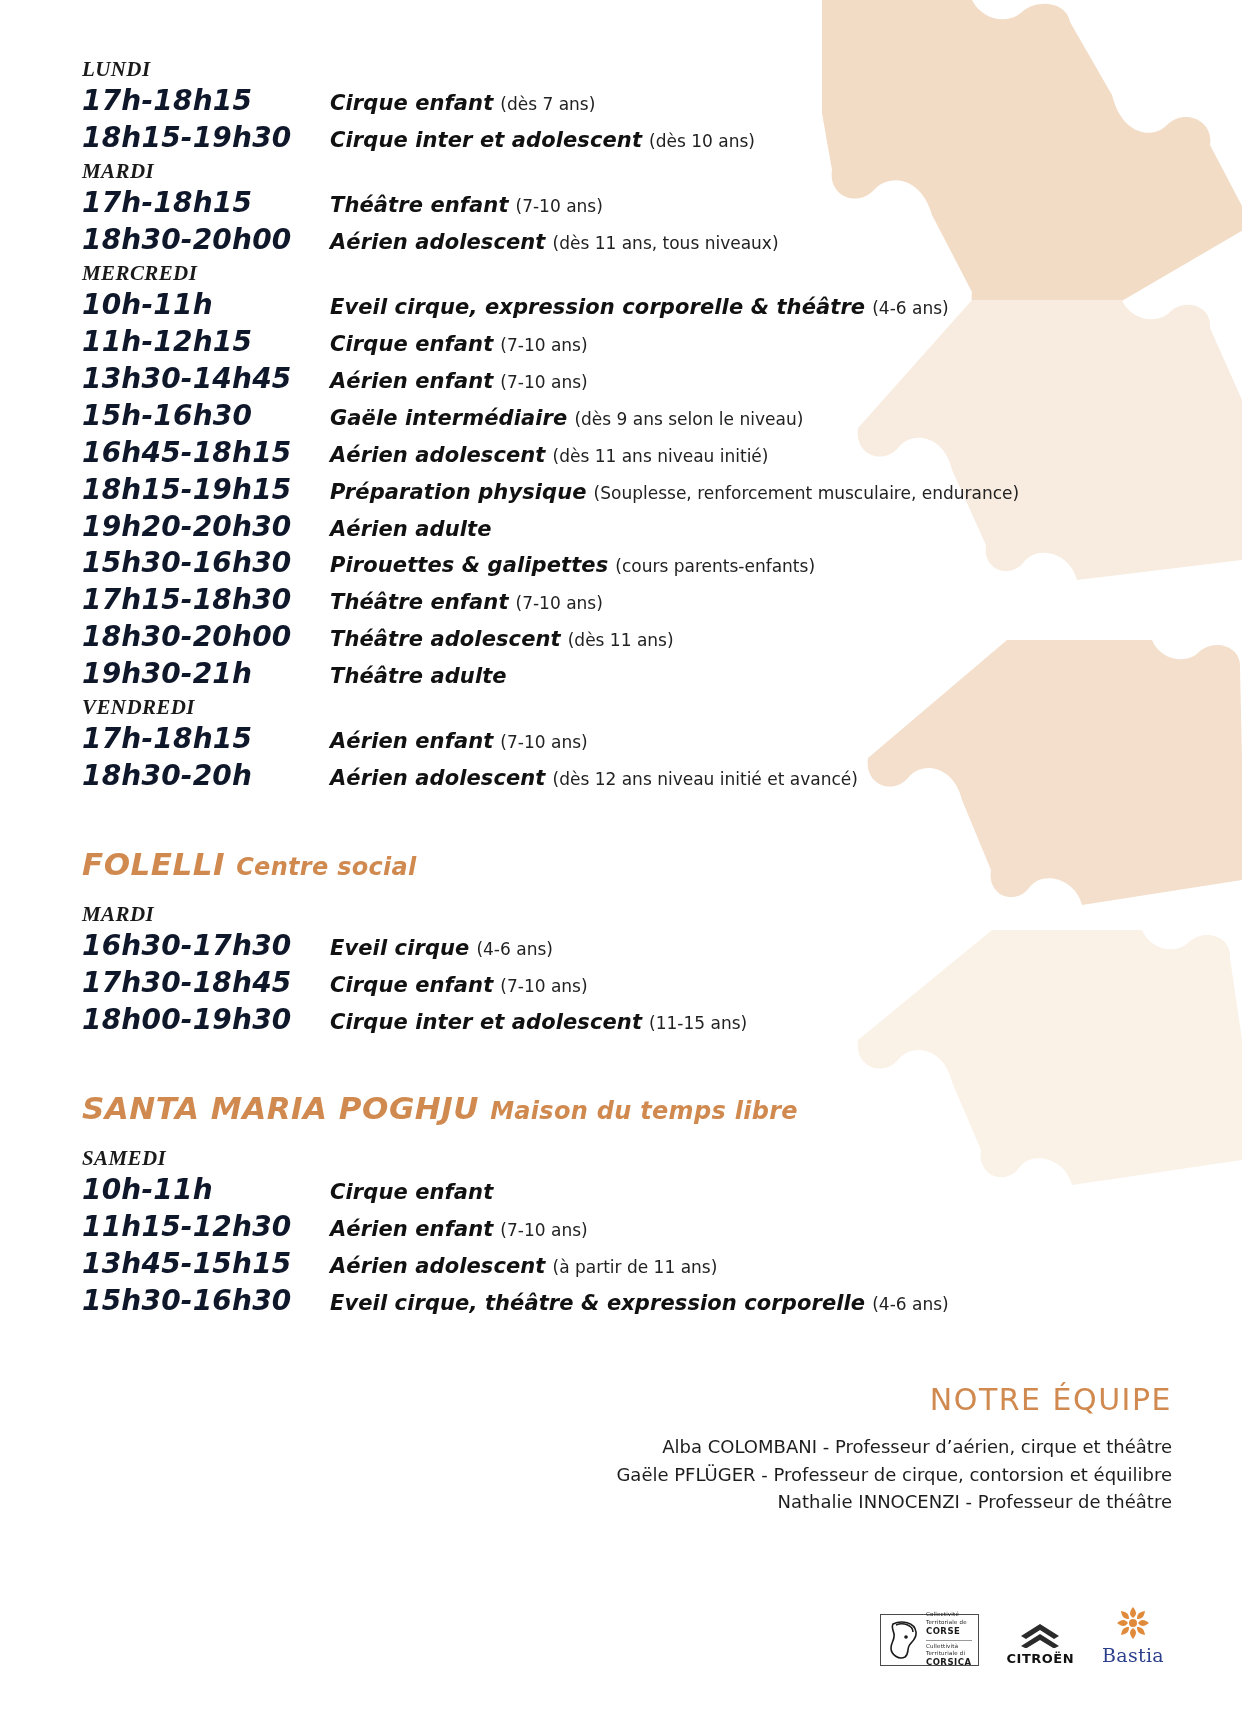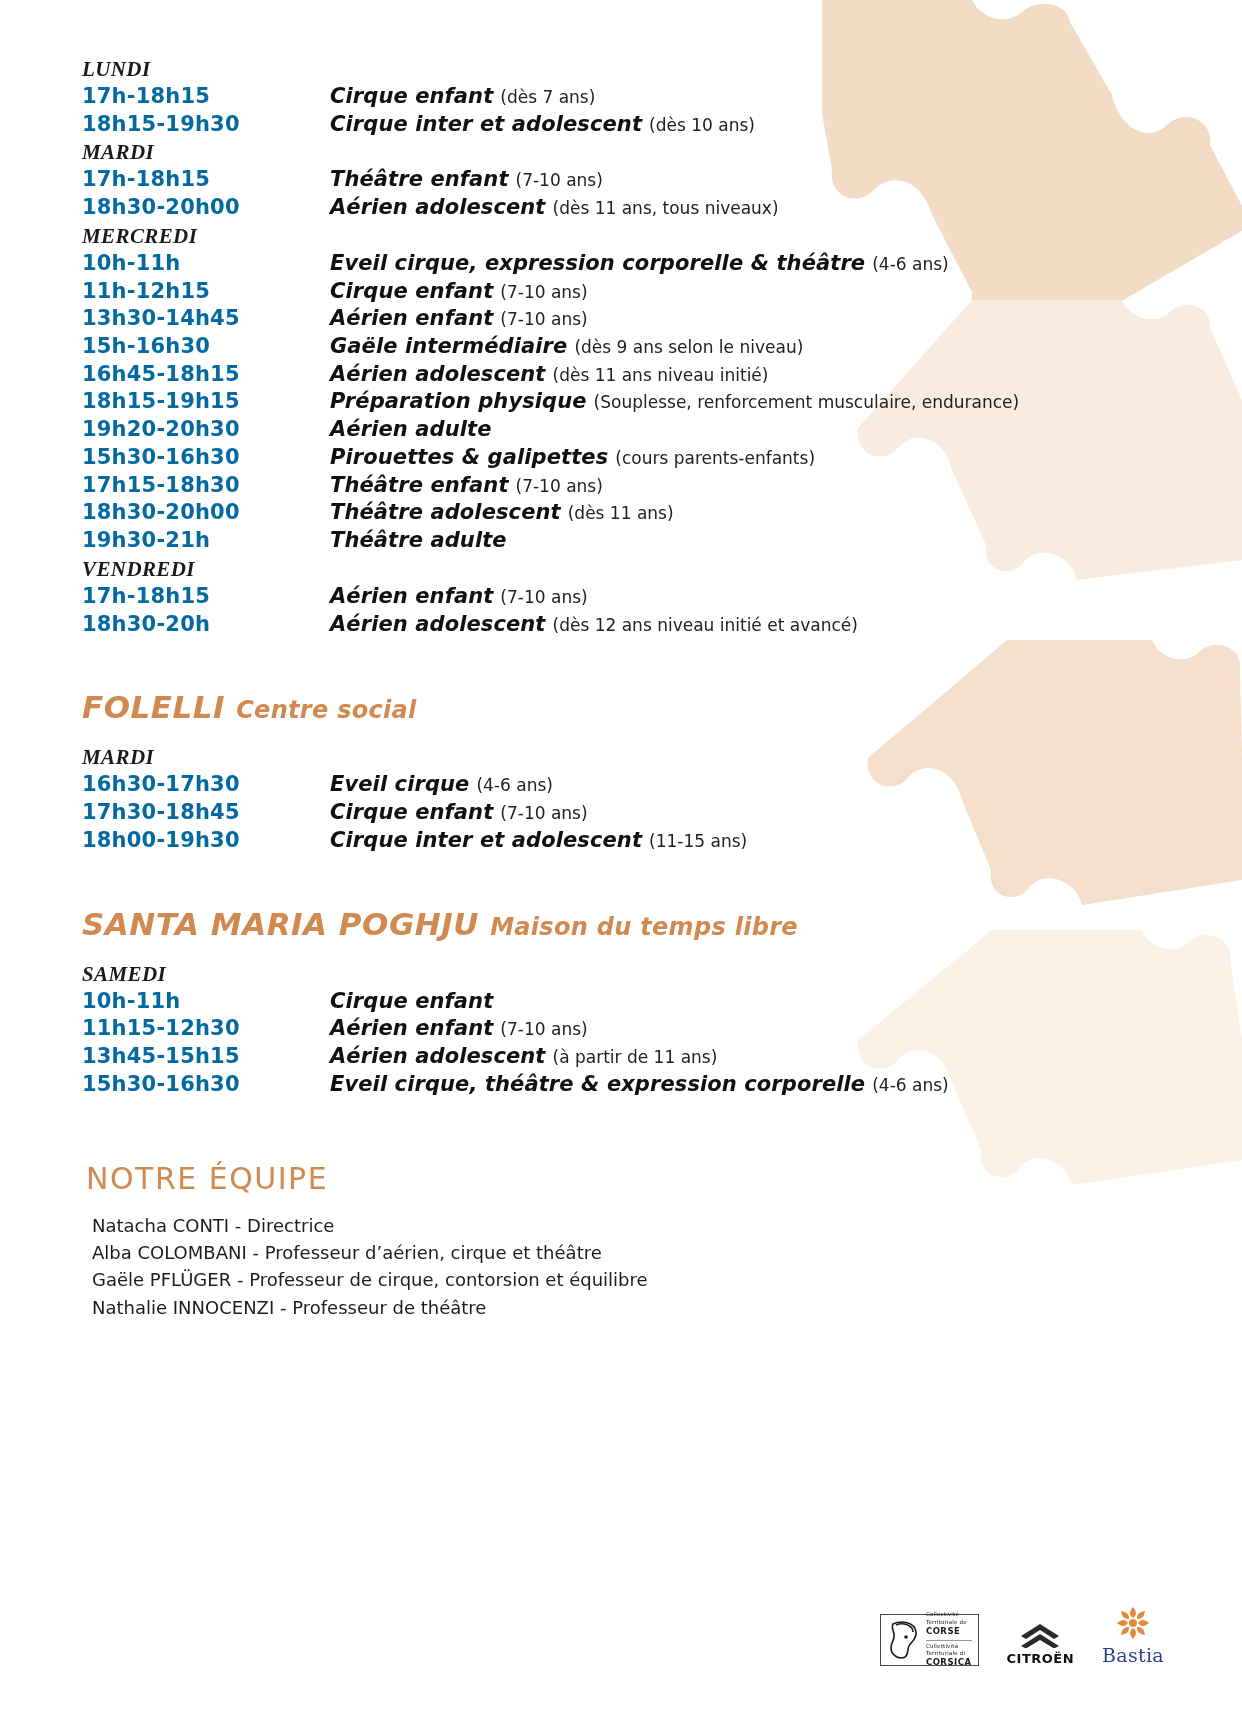--- a/index.html
+++ b/index.html
@@ -63,23 +63,24 @@
   }
 
   .row {
     display: flex;
     align-items: baseline;
     line-height: 1.32;
   }
   .row .time {
     width: 248px;
     flex: 0 0 248px;
-    font-weight: bold;
-    font-size: 21px;
-    color: #0369a1;
+    font-style: italic;
+    font-weight: bold;
+    font-size: 28px;
+    color: #0f172a;
     letter-spacing: 0.2px;
   }
   .row .activity {
     font-style: italic;
     font-weight: bold;
     font-size: 21px;
     color: #111111;
     letter-spacing: 0.1px;
   }
   .row .note {
@@ -92,20 +93,21 @@
   }
 
   .spacer-venue { height: 42px; }
 
   
   .team {
     position: relative;
     z-index: 3;
     padding: 0 70px 0 82px;
     margin-top: 62px;
+    text-align: right;
   }
   .team-title {
     font-size: 30px;
     color: #d08a50;
     letter-spacing: 1.5px;
     margin: 0 0 16px 4px;
     font-weight: normal;
   }
   .team-list {
     font-size: 18px;
@@ -355,21 +357,20 @@
       <span class="time">15h30-16h30</span>
       <span class="activity">Eveil cirque, théâtre &amp; expression corporelle</span>
       <span class="note">(4-6 ans)</span>
     </div>
   </section>
 </div>
 
 <div class="team">
   <div class="team-title">NOTRE ÉQUIPE</div>
   <div class="team-list">
-    <div>Natacha CONTI - Directrice</div>
     <div>Alba COLOMBANI - Professeur d’aérien, cirque et théâtre</div>
     <div>Gaële PFLÜGER - Professeur de cirque, contorsion et équilibre</div>
     <div>Nathalie INNOCENZI - Professeur de théâtre</div>
   </div>
 </div>
 
 <div class="logos">
 
   <div class="logo-corse">
     <svg class="face" viewBox="0 0 34 40" aria-hidden="true">

